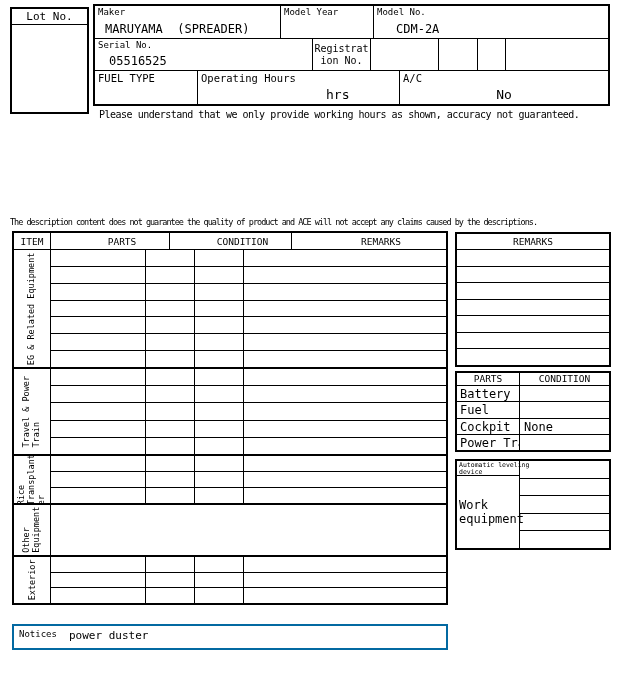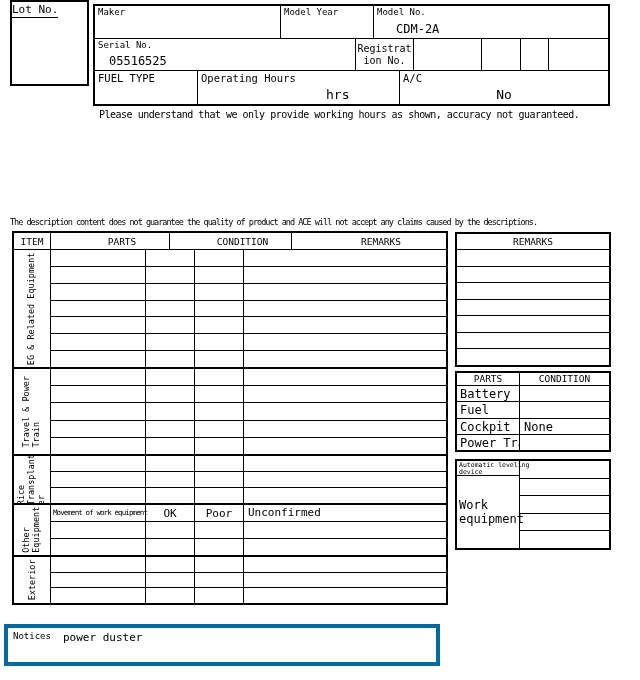--- a/index.html
+++ b/index.html
@@ -1,38 +1,38 @@
 <!DOCTYPE html>
 <html><head>
 <meta charset="utf-8">
 <style>
   * { box-sizing: border-box; margin: 0; padding: 0; }
   html,body { width:640px; height:680px; background:#fff; }
   body { position:relative; font-family:"DejaVu Sans Mono","Liberation Mono",monospace; color:#000; overflow:hidden; }
   .abs { position:absolute; }
 
   
-  #lot-box { left:10px; top:0; width:79px; height:86px; border:2px solid #000; display:flex; flex-direction:row; }
+  #lot-box { left:10px; top:7px; width:79px; height:107px; border:2px solid #000; display:flex; flex-direction:column; }
   .lot-head { height:16px; border-bottom:1px solid #000; text-align:center; font-size:11px; line-height:15px; }
   .lot-value { flex:1; display:flex; align-items:center; justify-content:center; font-size:23px; letter-spacing:0.5px; }
 
   
   #head-table { left:93px; top:4px; width:517px; height:102px; border:2px solid #000; display:flex; flex-direction:column; }
   .hrow { display:flex; }
   .r1 { height:33px; border-bottom:1px solid #000; }
   .r2 { height:32px; border-bottom:1px solid #000; }
   .r3 { flex:1; }
   .hcell { position:relative; border-right:1px solid #000; }
   .hcell:last-child { border-right:none; }
   .lbl { position:absolute; top:1px; left:3px; font-size:9px; white-space:pre; }
   .lbl-md { font-size:10.5px; }
   .lbl-sm { font-size:7.5px; line-height:1.2; }
   .val { position:absolute; bottom:2px; font-size:12px; white-space:pre; }
   .c-maker { width:186px; } .c-myear { width:93px; } .c-mno { flex:1; }
-  .c-serial { width:261px; } .c-reg { width:58px; display:flex; align-items:center; justify-content:center; }
+  .c-serial { width:218px; } .c-reg { width:58px; display:flex; align-items:center; justify-content:center; }
   .reg-lbl { font-size:10px; line-height:1.15; text-align:center; white-space:pre; }
   .c-e1 { width:68px; } .c-e2 { width:39px; } .c-e3 { width:28px; } .c-e4 { flex:1; }
   .c-insp { width:107px; } .c-oph { width:202px; } .c-fuel { width:103px; } .c-ac { flex:1; }
   .ym { position:absolute; bottom:1px; font-size:7.5px; }
   .ym-year { left:46px; } .ym-month { right:2px; }
   .hrs-val { left:128px; bottom:2px; font-size:13px; }
   .ac-val { left:0; right:0; bottom:2px; text-align:center; font-size:13px; }
   .maker-val { left:10px; } .serial-val { left:14px; } .mno-val { left:22px; }
 
   .note { left:99px; top:109px; font-size:10px; letter-spacing:-0.5px; white-space:pre; }
@@ -74,35 +74,36 @@
 
   #equip-box { left:455px; top:459px; width:156px; height:91px; border:2px solid #000; display:flex; }
   .eq-left { width:63px; border-right:1px solid #000; display:flex; flex-direction:column; }
   .eq-auto { height:15px; border-bottom:1px solid #000; font-size:6.5px; line-height:1.1; padding:1px 0 0 2px; white-space:pre; }
   .eq-work { flex:1; display:flex; align-items:center; padding-left:2px; font-size:12px; line-height:1.2; white-space:pre; }
   .eq-right { flex:1; display:flex; flex-direction:column; }
   .e-row { flex:1; }
   .e-row + .e-row { border-top:1px solid #000; }
 
   
-  #notices { left:4px; top:624px; width:436px; height:42px; border:4px solid #0369a1; }
+  #notices { left:12px; top:624px; width:436px; height:26px; border:2px solid #0369a1; }
   .not-lbl { position:absolute; top:3px; left:5px; font-size:9px; }
   .not-val { position:absolute; top:3px; left:55px; font-size:11px; }
 </style>
 </head>
 <body>
 
 <div class="abs" id="lot-box">
   <div class="lot-head">Lot No.</div>
 </div>
 
 <div class="abs" id="head-table">
   <div class="hrow r1">
     <div class="hcell c-maker">
       <span class="lbl">Maker</span>
+      <span class="val maker-val">MARUYAMA  (SPREADER)</span>
     </div>
     <div class="hcell c-myear">
       <span class="lbl">Model Year</span>
       <span class="val"></span>
     </div>
     <div class="hcell c-mno">
       <span class="lbl">Model No.</span>
       <span class="val mno-val">CDM-2A</span>
     </div>
   </div>
@@ -262,42 +263,20 @@
           <div class="c-rem"></div>
         </div>
       </div>
   </div>
 
   <div class="grp g-other">
     <div class="c-item">
       <div class="vlabel">Other
 Equipment</div>
     </div>
-    <div class="grp-rows">
-      <div class="trow">
-        <div class="c-parts">
-          <span class="mv-lbl">Movement of work equipment</span>
-        </div>
-        <div class="c-c1">OK</div>
-        <div class="c-c2">Poor</div>
-        <div class="c-rem">Unconfirmed</div>
-      </div>
-    <div class="trow">
-          <div class="c-parts"></div>
-          <div class="c-c1"></div>
-          <div class="c-c2"></div>
-          <div class="c-rem"></div>
-        </div>
-        <div class="trow">
-          <div class="c-parts"></div>
-          <div class="c-c1"></div>
-          <div class="c-c2"></div>
-          <div class="c-rem"></div>
-        </div>
-      </div>
   </div>
 
   <div class="grp g-ext">
     <div class="c-item">
       <div class="vlabel">Exterior</div>
     </div>
     <div class="grp-rows">
         <div class="trow">
           <div class="c-parts"></div>
           <div class="c-c1"></div>

